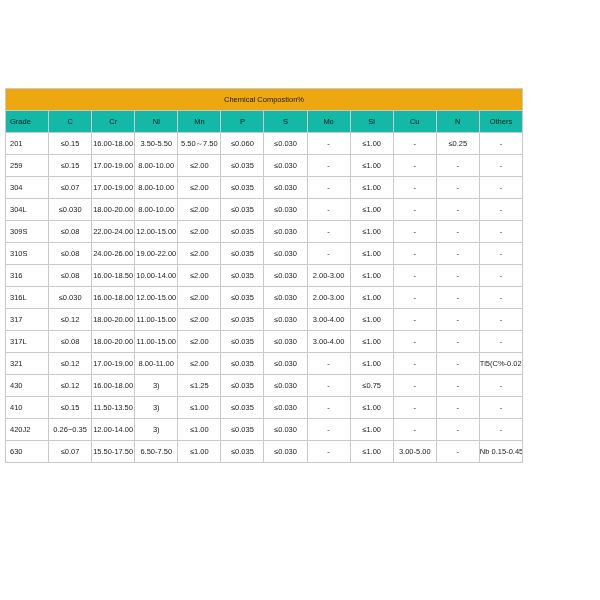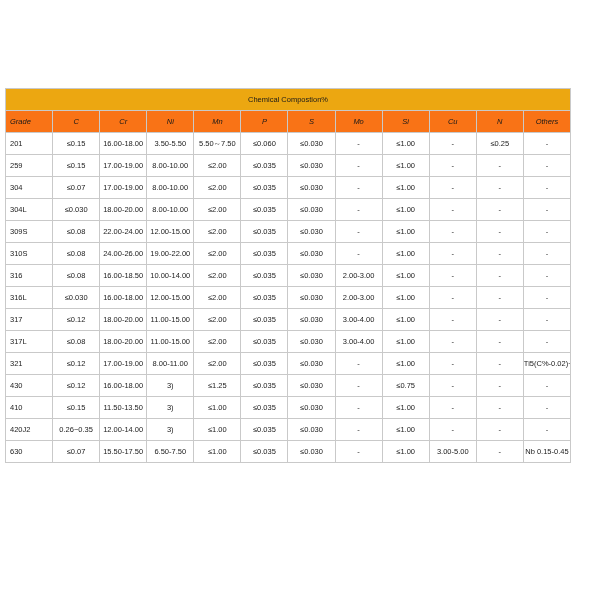--- a/index.html
+++ b/index.html
@@ -20,21 +20,21 @@
     background: #ffffff;
   }
   .table-wrap {
     position: absolute;
     left: 5px;
     top: 88px;
     width: 590px;
   }
   table.chem {
     border-collapse: collapse;
-    width: 566px;
+    width: 518px;
     table-layout: fixed;
   }
   table.chem td, table.chem th {
     border: 1px solid #c9c9c9;
     font-size: 7.5px;
     font-weight: normal;
     color: #1a1a1a;
     text-align: center;
     padding: 0;
     height: 21px;
@@ -46,24 +46,23 @@
     background: #eca711;
     border: 1px solid #eca711;
     color: #ffffff;
     text-align: left;
     padding-left: 5px;
     font-size: 8.5px;
     height: 26px;
     line-height: 26px;
   }
   .head-row td {
-    background: #f97316;
+    background: #14b8a6;
     font-size: 7.5px;
     color: #1a1a1a;
-    font-style: italic;
   }
   .col-grade { width: 36px; }
   .col-c     { width: 42px; }
   .col-cr    { width: 58px; margin-left: 48px; }
   .col-ni    { width: 58px; }
   .col-mn    { width: 58px; }
   .col-p     { width: 50px; }
   .col-s     { width: 50px; }
   .col-mo    { width: 50px; }
   .col-si    { width: 44px; }

